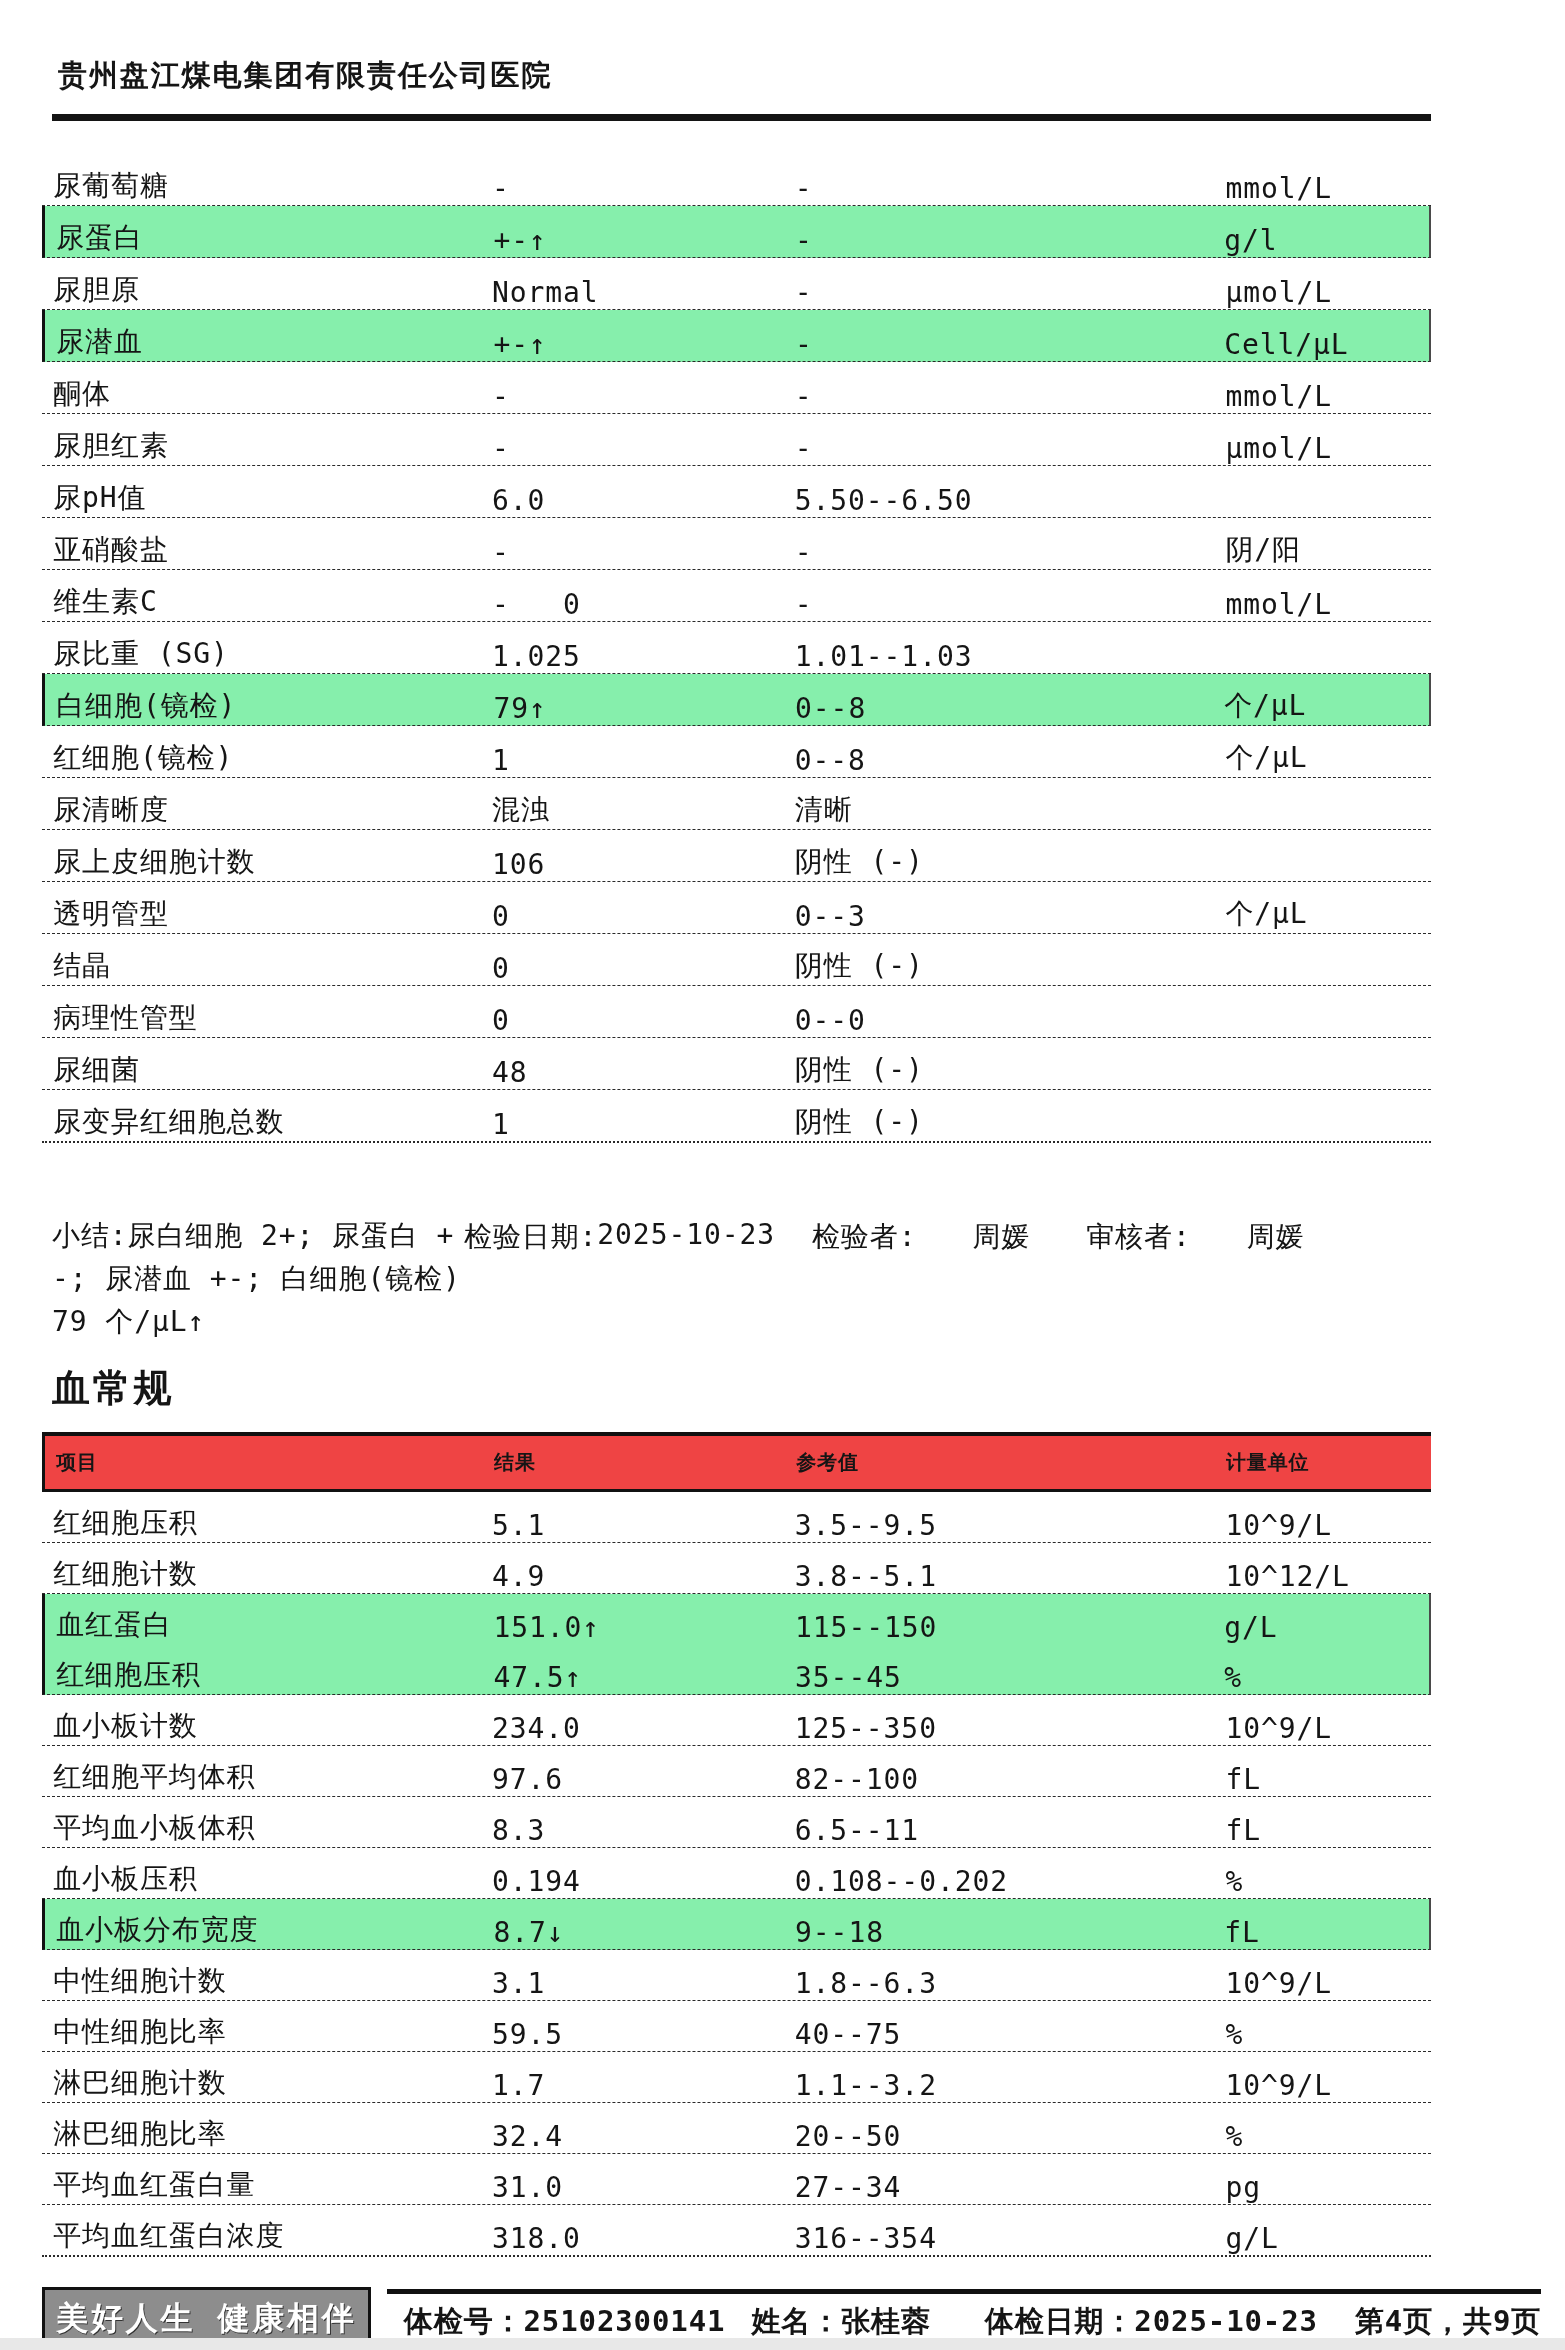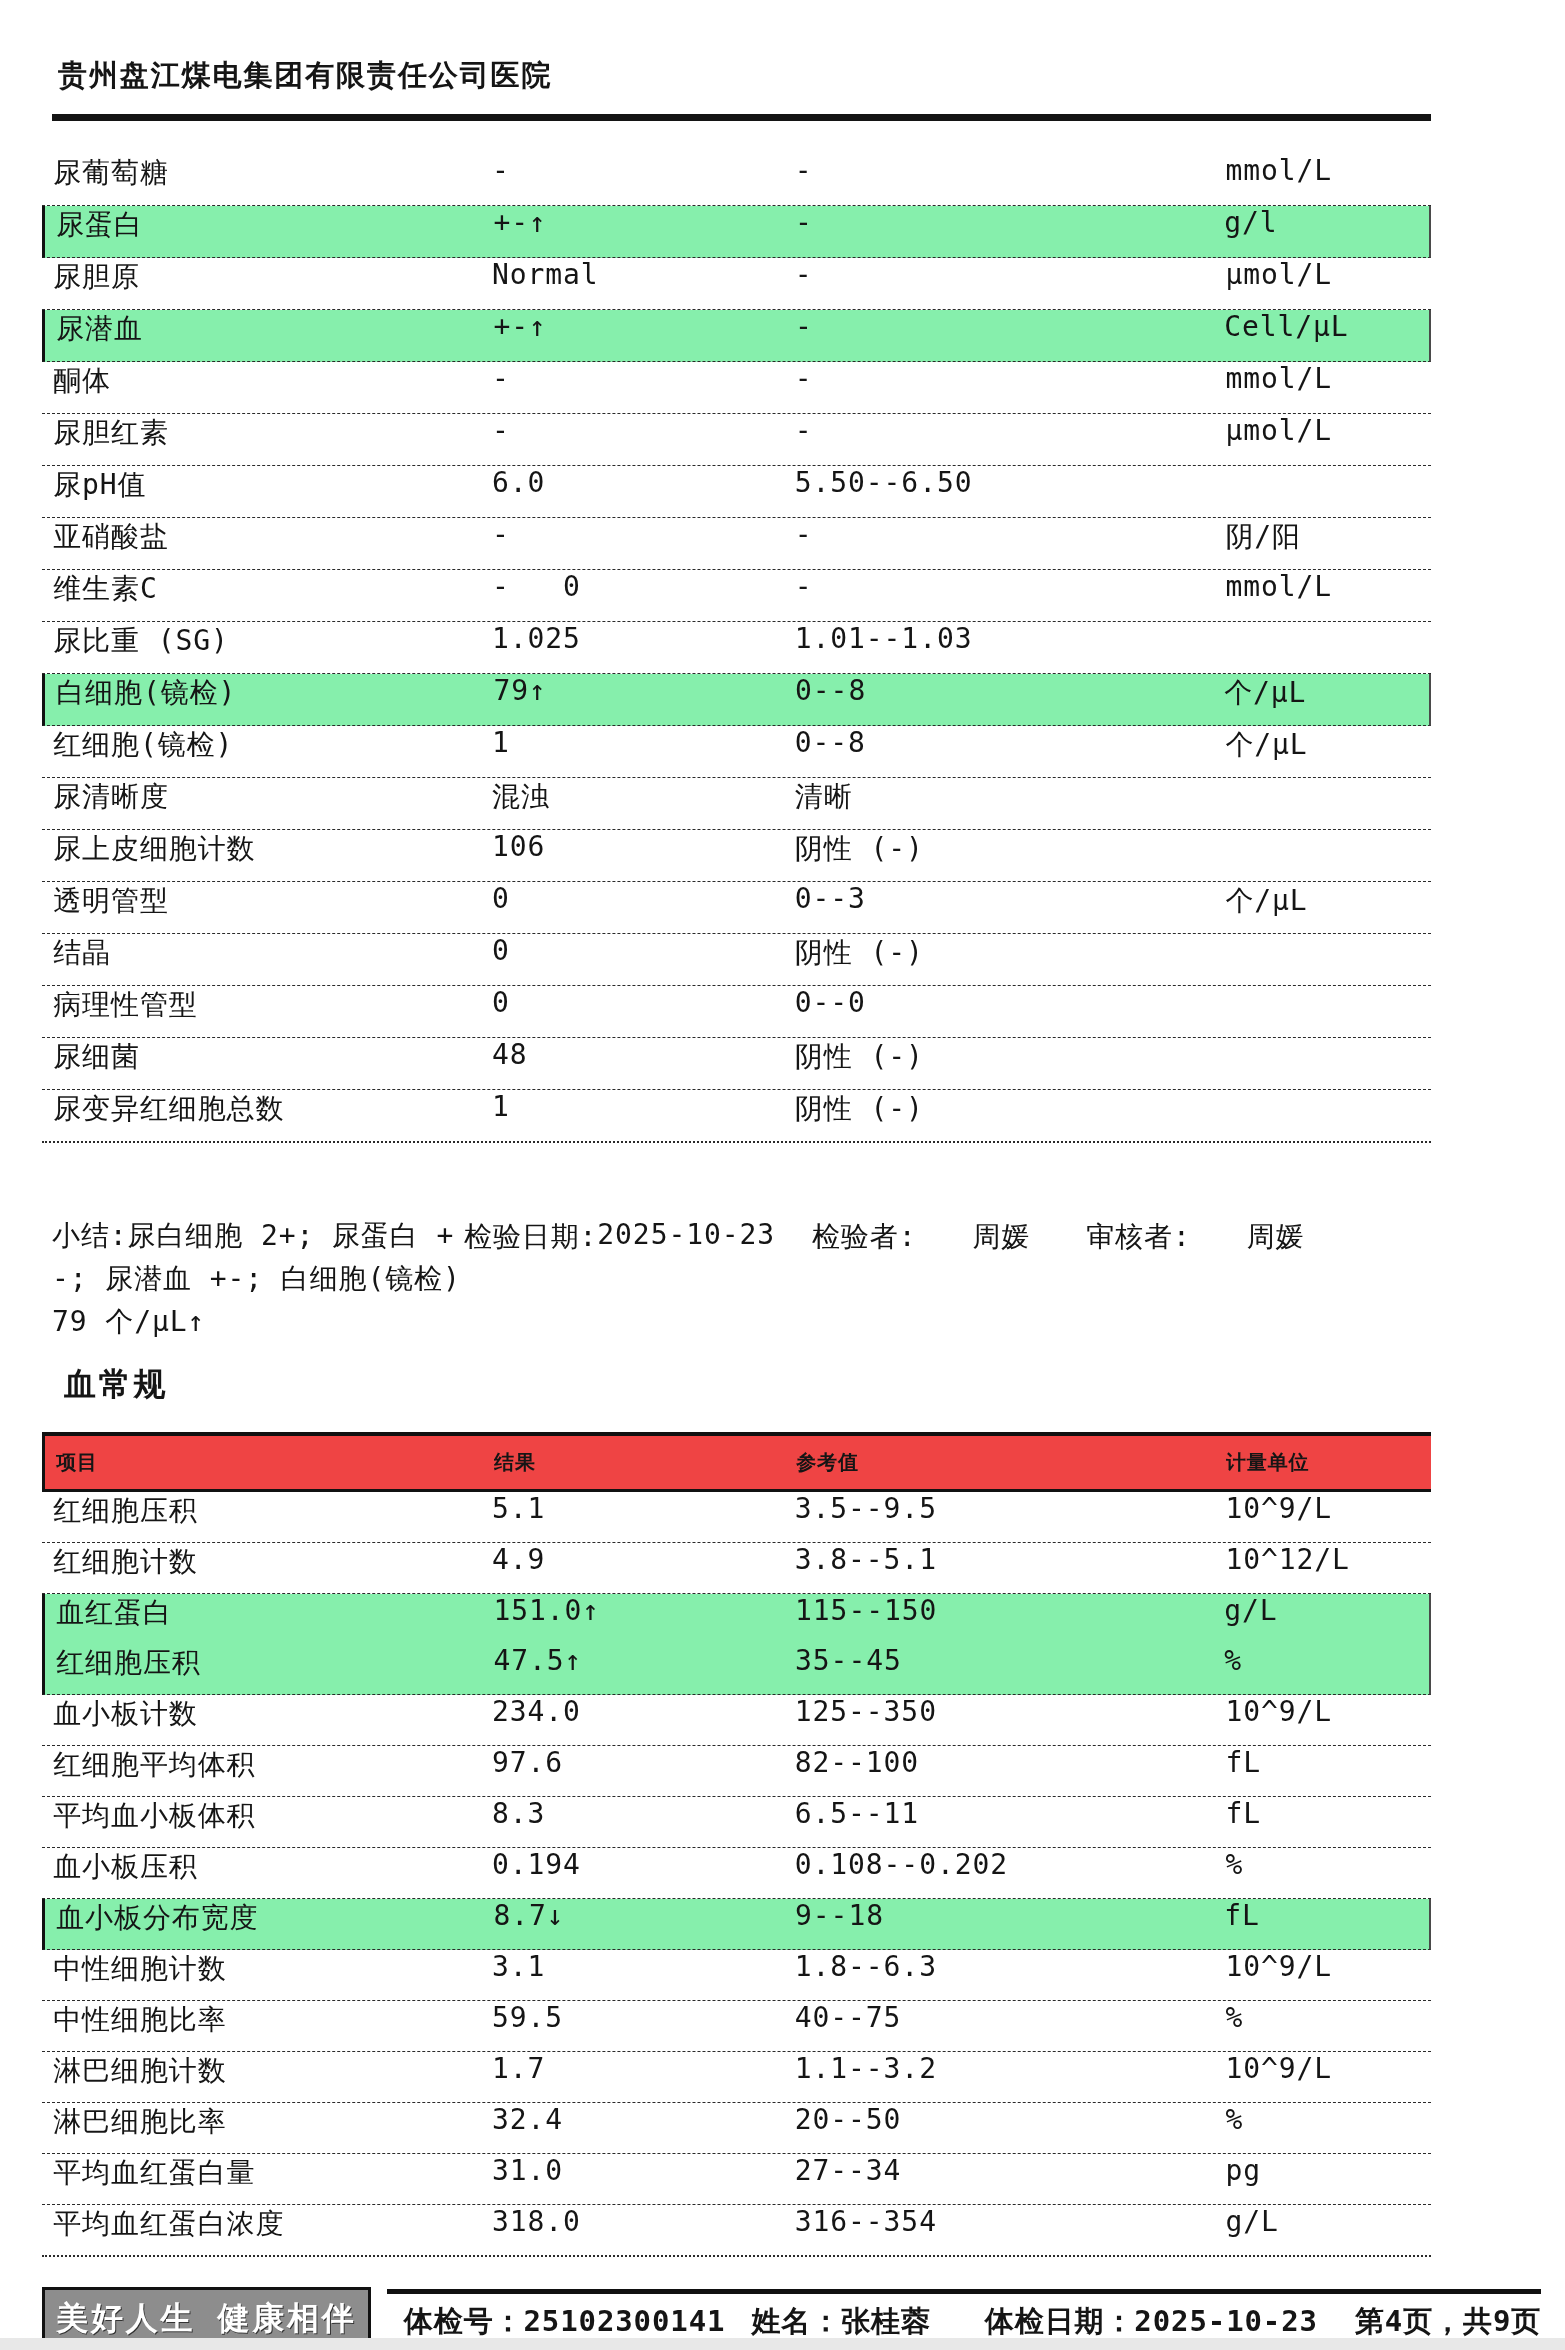--- a/index.html
+++ b/index.html
@@ -18,21 +18,21 @@
   }
   .top-rule{
     position:absolute;left:52px;top:114px;width:1379px;height:6.6px;
     background:#141414;
   }
   
   .rtable{position:absolute;left:42px;width:1389px;}
   .urine-pos{top:154px;}
   .blood-pos{top:1432px;}
   .trow{
-    display:flex;align-items:flex-start;
+    display:flex;align-items:flex-end;
     height:51px;
     border-bottom:1.9px dashed #2a2a2a;
     font-size:28px;letter-spacing:0.9px;
   }
   .blood-pos .trow{height:50px;}
   .trow:last-child{border-bottom:2.8px dotted #2a2a2a;}
   .trow.hl{
     background:#86efac;
     border-left:3.7px solid #111;
     border-right:2.8px solid #4a4a4a;
@@ -58,22 +58,22 @@
     display:flex;align-items:flex-start;
     font-size:28px;letter-spacing:0.9px;
   }
   .summary-left{width:412px;line-height:43px;white-space:pre-line;}
   .summary-right{display:flex;padding-top:3.7px;white-space:pre;}
   .sr-item{display:inline-block;}
   .gap40{margin-left:37px;}
   .gap60{margin-left:56px;}
   
   .blood-title{
-    position:absolute;left:64px;top:1363px;
-    font-size:32px;font-weight:bold;letter-spacing:2.8px;
+    position:absolute;left:52px;top:1363px;
+    font-size:38px;font-weight:bold;letter-spacing:2.8px;
   }
   
   .footer{
     position:absolute;left:42px;top:2287px;width:1394px;
     display:flex;align-items:flex-start;gap:16px;
   }
   .slogan-badge{
     display:inline-block;
     border:3.7px solid #111;
     background:#8d8d8d;

